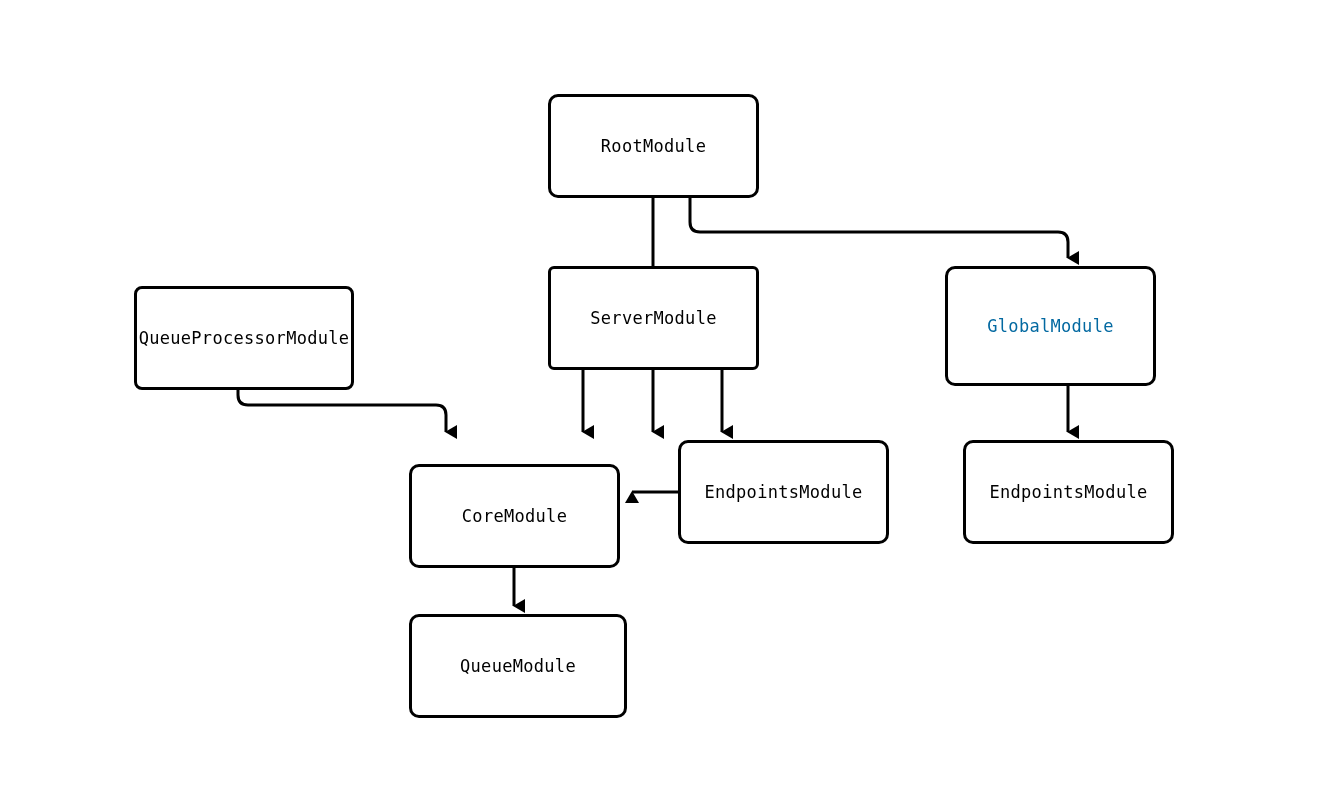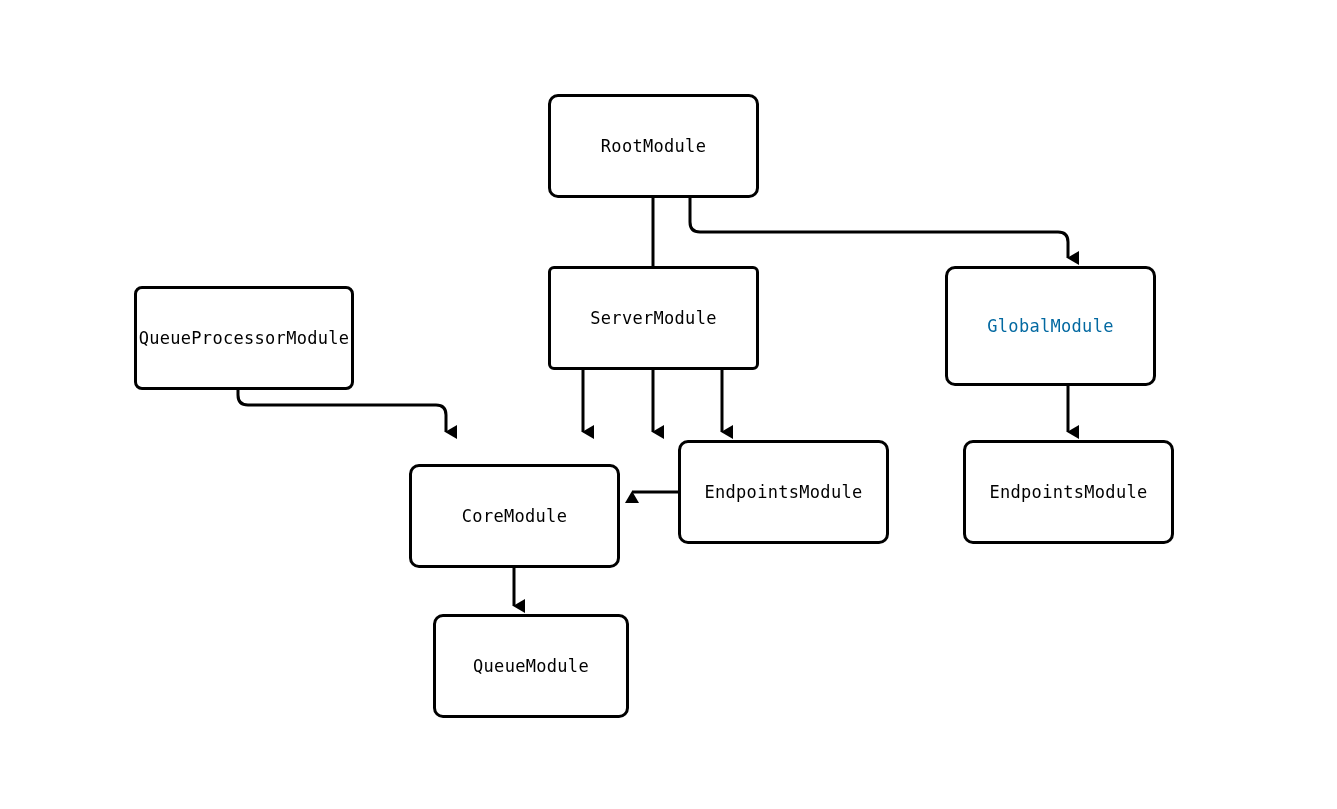--- a/index.html
+++ b/index.html
@@ -96,18 +96,18 @@
   <div class="node" style="left: 678px; top: 440px; width: 211px; height: 104px; border-width: 3px; border-color: rgb(0, 0, 0); border-radius: 10px; background: rgb(255, 255, 255); color: rgb(0, 0, 0);">
     <span class="ln">Endpoints</span>
     <span class="ln">Module</span>
   </div>
 
   <div class="node" style="left: 963px; top: 440px; width: 211px; height: 104px; border-width: 3px; border-color: rgb(0, 0, 0); border-radius: 10px; background: rgb(255, 255, 255); color: rgb(0, 0, 0);">
     <span class="ln">Endpoints</span>
     <span class="ln">Module</span>
   </div>
 
-  <div class="node" style="left: 433px; top: 614px; width: 196px; height: 104px; border-width: 3px; border-color: rgb(0, 0, 0); border-radius: 10px; background: rgb(255, 255, 255); color: rgb(0, 0, 0);">
+  <div class="node" style="left: 409px; top: 614px; width: 218px; height: 104px; border-width: 3px; border-color: rgb(0, 0, 0); border-radius: 10px; background: rgb(255, 255, 255); color: rgb(0, 0, 0);">
     <span class="ln">Queue</span>
     <span class="ln">Module</span>
   </div>
 
 </div>
 
 </body></html>

